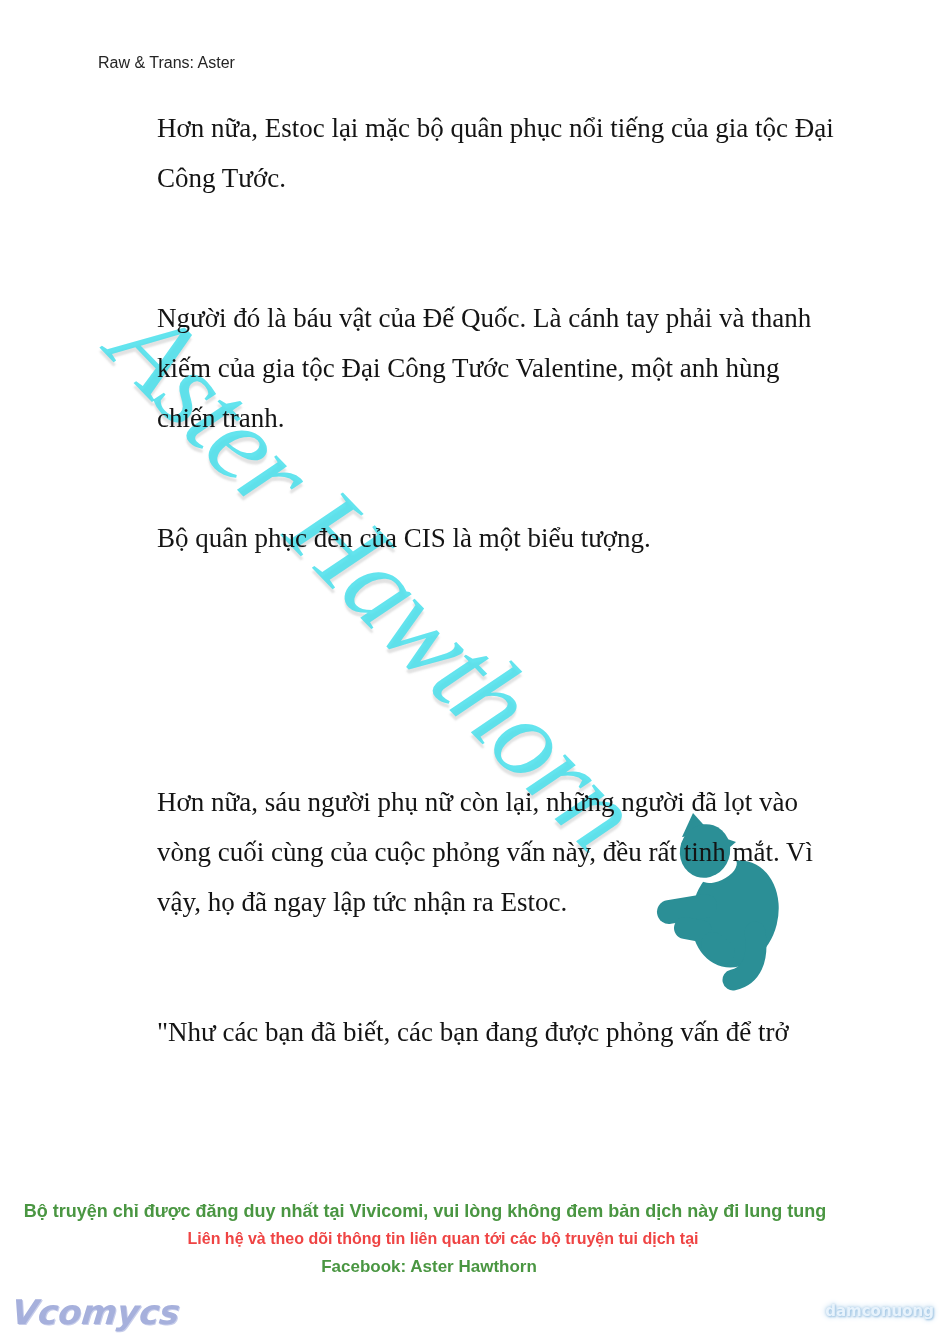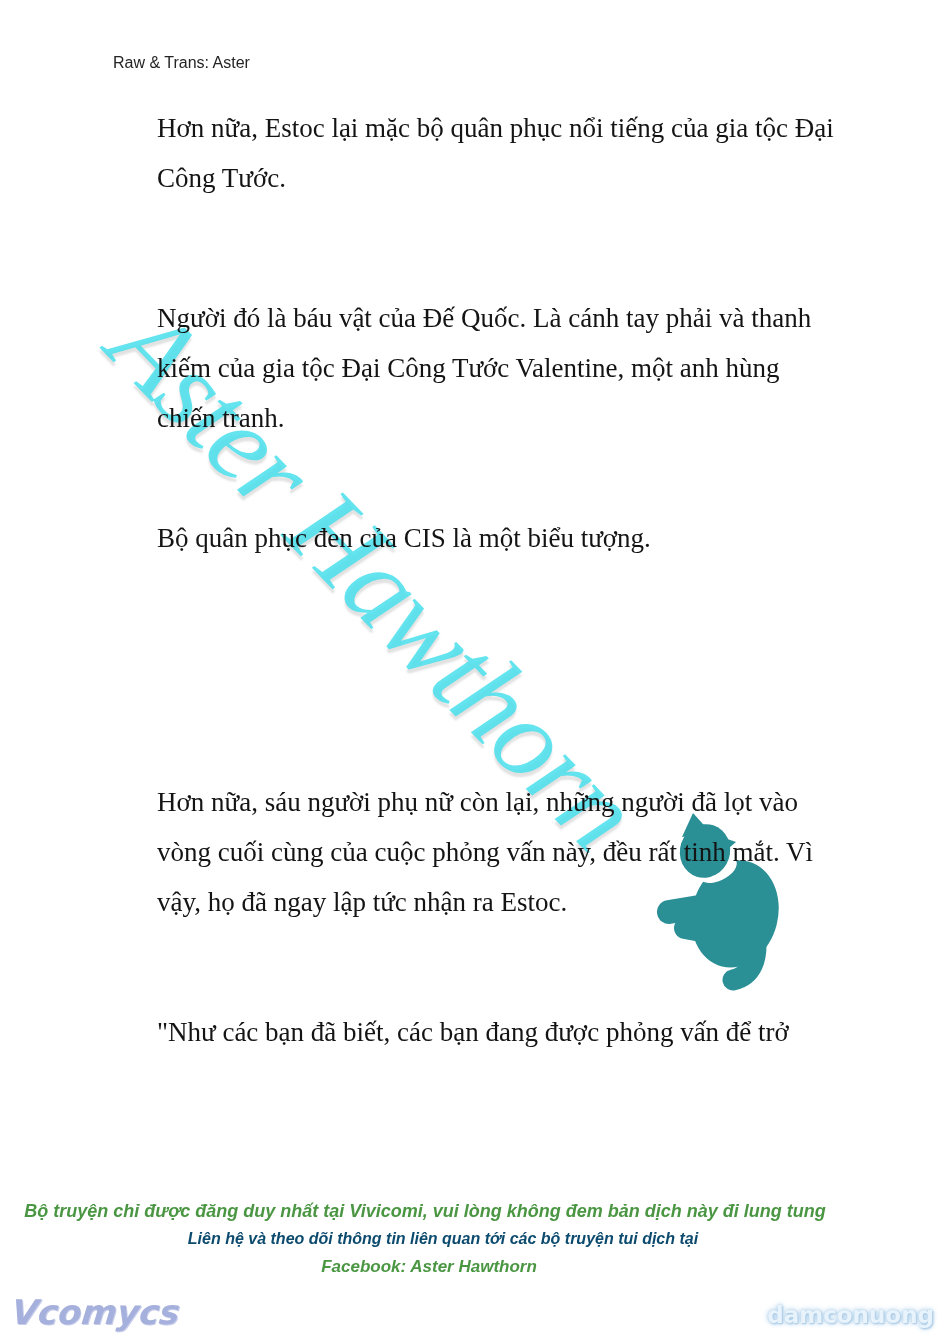--- a/index.html
+++ b/index.html
@@ -4,21 +4,21 @@
 <style>
   html,body{margin:0;padding:0;background:#ffffff;}
   .page{
     position:relative;
     width:950px;height:1343px;
     background:#ffffff;
     overflow:hidden;
     font-family:"Liberation Serif", serif;
   }
   .header{
-    position:absolute;left:113px;top:54px;
+    position:absolute;left:98px;top:54px;
     font-family:"Liberation Sans", sans-serif;
     font-size:16px;color:#242424;z-index:3;
   }
   .watermark{
     position:absolute;left:172px;top:286px;
     font-family:"Liberation Serif", serif;
     font-style:italic;
     font-size:114px;line-height:1;letter-spacing:-0.02em;
     color:rgba(72,223,235,0.85);
     text-shadow:3px 3px 2px rgba(150,150,150,0.28);
@@ -38,39 +38,39 @@
   }
   .line{
     font-size:27px;line-height:50px;height:50px;
     color:#141414;
   }
   .p1{top:103px}.p2{top:293px}.p3{top:513px}.p4{top:646px}.p5{top:777px}.p6{top:1007px}
   .footer{
     position:absolute;left:0;top:1197px;width:850px;
     text-align:center;z-index:3;
     font-family:"Liberation Sans", sans-serif;
-    font-weight:bold;font-style:italic;
+    font-weight:bold;
   }
   .footer-line-1{font-size:18px;line-height:28px;color:#4a9642;}
-  .footer-line-2{font-size:16px;line-height:28px;color:#0c4a6e;margin-left:36px;}
+  .footer-line-2{font-size:16px;line-height:28px;color:#ef4444;margin-left:36px;}
   .footer-line-3{font-size:17px;line-height:27px;color:#4a9642;margin-left:8px;}
   .vcomycs{
     position:absolute;left:12px;top:1292px;z-index:3;
     font-family:"DejaVu Sans", sans-serif;
     font-weight:bold;font-style:italic;
     font-size:34px;letter-spacing:0px;
     color:#a6b0dc;
     transform:skewX(-6deg);
     text-shadow:1px 1px 0 #c7cdea;
   }
   .damconuong{
     position:absolute;right:16px;top:1302px;z-index:3;
     font-family:"DejaVu Sans", sans-serif;
     font-weight:bold;
-    font-size:23px;
+    font-size:15px;
     color:#e8f3fc;
     text-shadow:0 0 3px #aecfe9, 0 0 6px #aecfe9, 1px 1px 2px #9cc0e0;
   }
 </style>
 </head>
 <body>
 
 <div class="page">
 
   <div class="header">Raw &amp; Trans: Aster</div>

